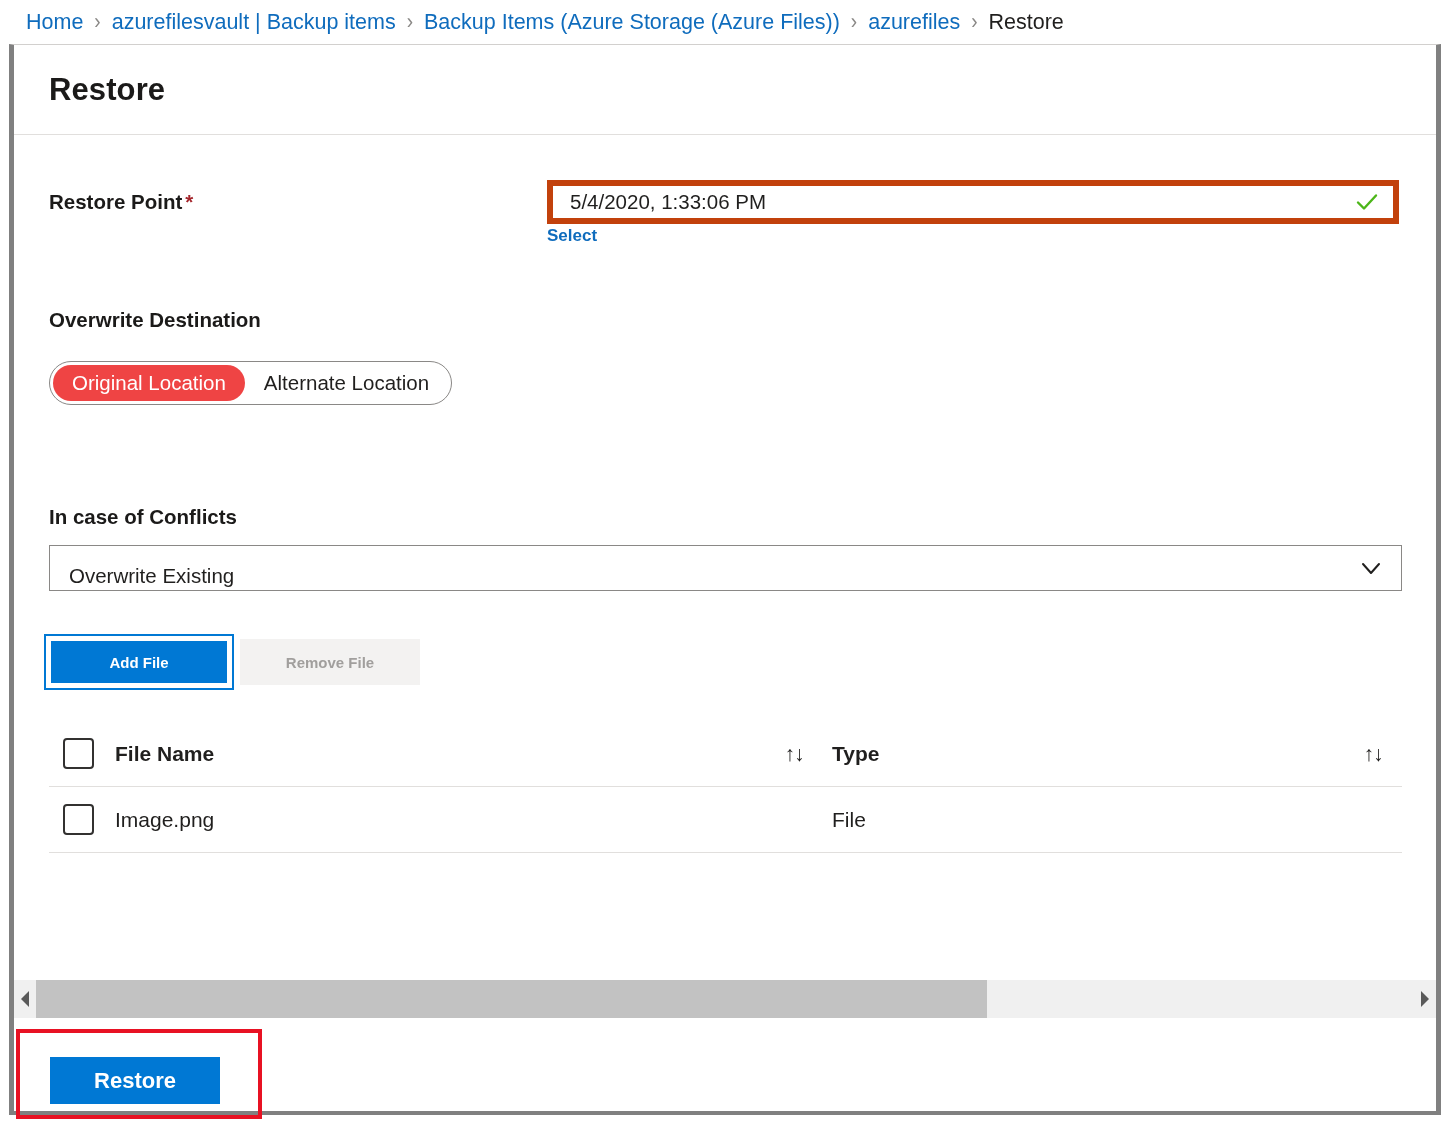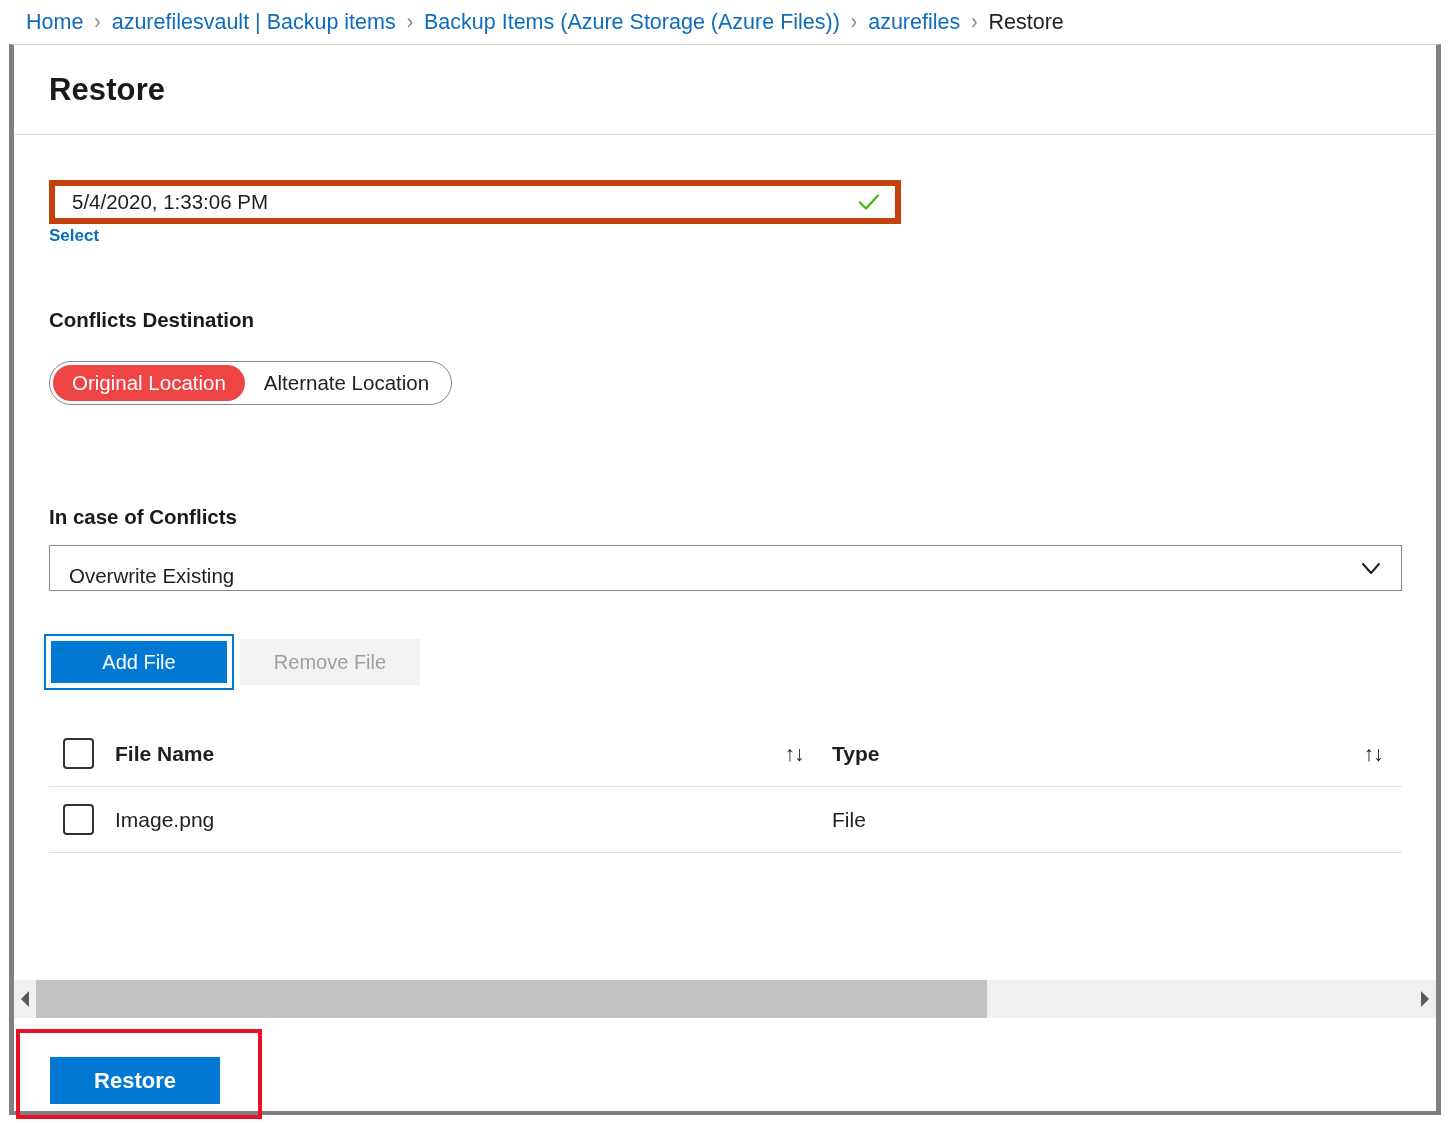--- a/index.html
+++ b/index.html
@@ -205,22 +205,22 @@
     display: flex;
     align-items: center;
     gap: 11px;
   }
   .btn {
     height: 46px;
     min-width: 180px;
     display: flex;
     align-items: center;
     justify-content: center;
-    font-size: 20px;
-    font-weight: 400;
+    font-size: 15px;
+    font-weight: 700;
     cursor: pointer;
     border: none;
     font-family: inherit;
   }
   .btn-primary {
     background: #0078d4;
     color: #ffffff;
   }
   .btn-focus {
     outline: 2px solid #0078d4;
@@ -378,35 +378,38 @@
   <div class="panel">
 
     <div class="title-bar">
       <div class="page-title">Restore</div>
     </div>
 
     <div class="content">
 
       
       <div class="field-row">
+        <div class="field-label">
+          <span>Restore Point</span><span class="req-star">*</span>
+        </div>
         <div class="field-control">
           <div class="text-input">
             <span title="Select a restore point">5/4/2020, 1:33:06 PM</span>
             <span class="input-check">
               <svg width="24" height="24" viewBox="0 0 24 24" aria-hidden="true">
                 <path d="M3 12.5 L9 18.5 L21 5.5" fill="none" stroke="#4cb619" stroke-width="2.4" stroke-linecap="round" stroke-linejoin="round"></path>
               </svg>
             </span>
           </div>
           <div class="select-link">Select</div>
         </div>
       </div>
 
       
-      <div class="section-label">Conflicts Destination</div>
+      <div class="section-label">Overwrite Destination</div>
       <div class="toggle-group">
         <div class="toggle-opt active">Original Location</div>
         <div class="toggle-opt">Alternate Location</div>
       </div>
 
       
       <div class="conflicts-label">In case of Conflicts</div>
       <div class="dropdown">
         <span>Overwrite Existing</span>
         <span class="dropdown-chevron">

